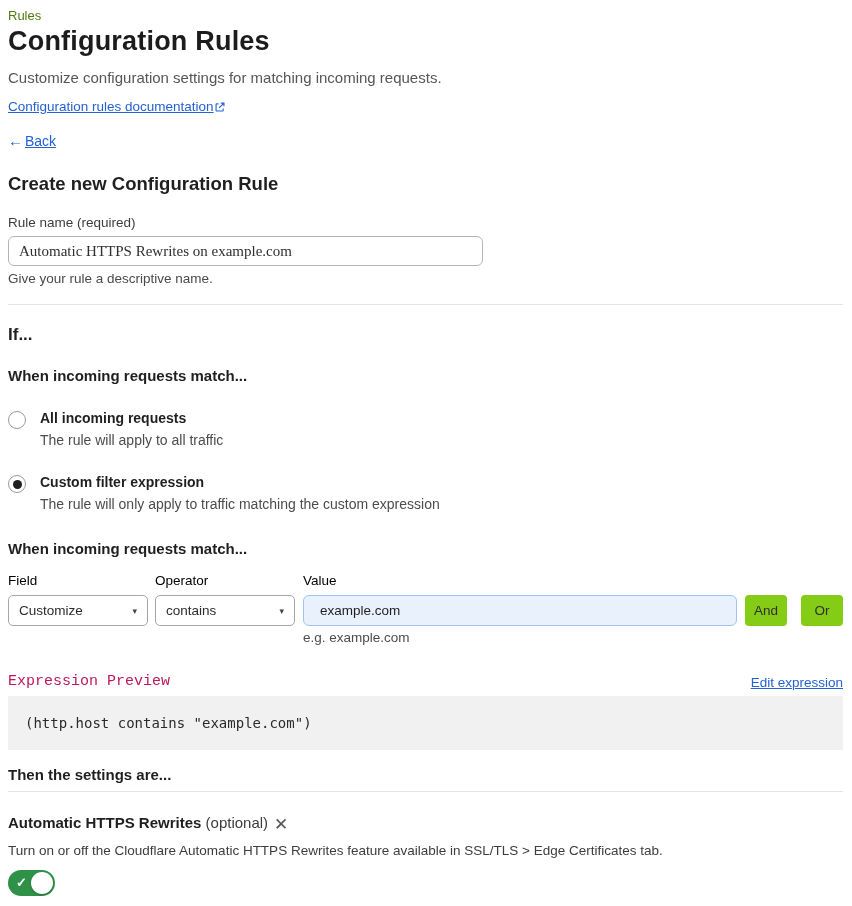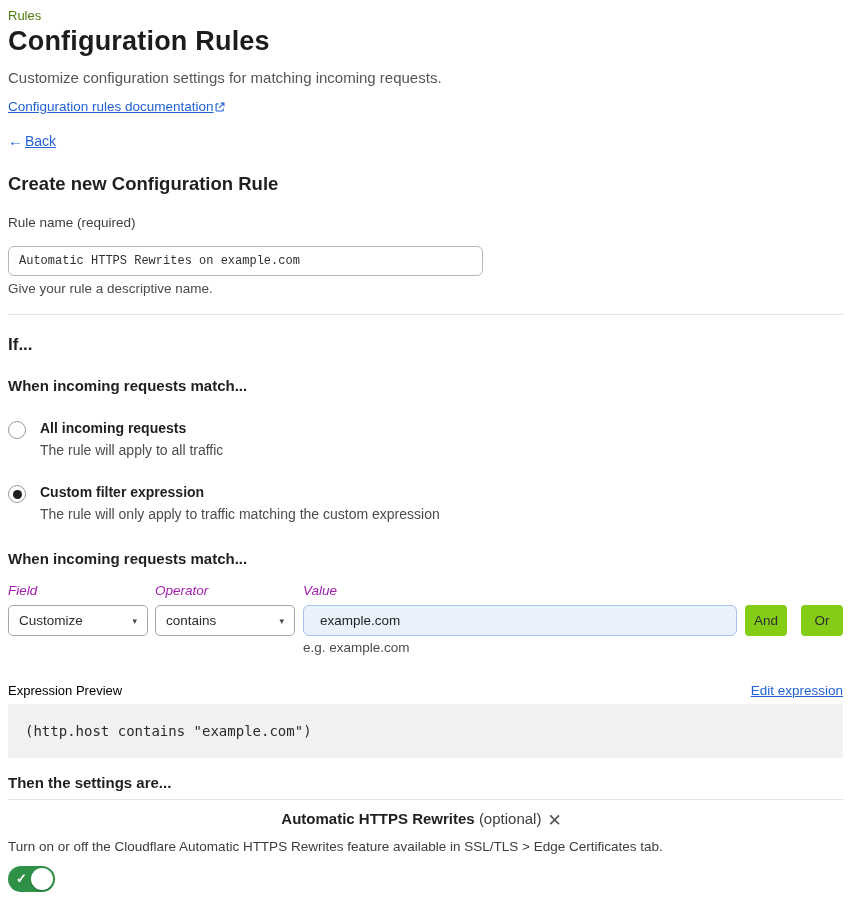--- a/index.html
+++ b/index.html
@@ -19,24 +19,24 @@
   .doc-link-row { margin-top: 13px; font-size: 13.5px; display: flex; align-items: center; }
   .ext-icon { color: #2262d3; display: inline-flex; margin-top: 1px; }
 
   .back-row { margin-top: 18px; font-size: 14px; display: flex; align-items: center; gap: 2px; }
   .back-arrow { color: #2262d3; text-decoration: none; font-size: 15px; }
 
   .section-heading { font-size: 18.5px; font-weight: bold; color: #1f1f1f; margin-top: 24px; }
 
   .field-label { font-size: 13.5px; color: #3d3d3d; margin-top: 20px; }
   .rule-name-input {
-    display: block; margin-top: 16px; width: 475px; height: 30px;
+    display: block; margin-top: 6px; width: 475px; height: 30px;
     border: 1px solid #b5b5b5; border-radius: 6px; background: #fff;
-    padding: 0 10px; font-size: 12px; color: #2f2f2f;
-    font-family: Liberation Mono, monospace; outline: none;
+    padding: 0 10px; font-size: 15px; color: #2f2f2f;
+    font-family: Liberation Serif, serif; outline: none;
   }
   .helper-text { font-size: 13.5px; color: #4a4a4a; margin-top: 5px; }
 
   .divider { border: none; border-top: 1px solid #e3e3e3; margin-top: 18px; }
 
   .if-heading { font-size: 17px; font-weight: bold; color: #1f1f1f; margin-top: 20px; }
   .match-heading { font-size: 15px; font-weight: bold; color: #1f1f1f; margin-top: 22px; }
 
   .radio-row { display: flex; gap: 14px; margin-top: 26px; cursor: pointer; }
   .radio-circle {
@@ -44,21 +44,21 @@
     background: #fff; flex: 0 0 auto; margin-top: 1px;
     display: flex; align-items: center; justify-content: center;
   }
   .radio-dot { width: 9px; height: 9px; border-radius: 50%; background: #1f1f1f; }
   .radio-label { font-size: 14px; font-weight: bold; color: #1f1f1f; }
   .radio-desc { font-size: 14px; color: #4c4c4c; margin-top: 6px; }
 
   .filter-heading { font-size: 15px; font-weight: bold; color: #1f1f1f; margin-top: 28px; }
   .filter-row { display: flex; margin-top: 16px; align-items: flex-start; }
   .fcol { display: flex; flex-direction: column; }
-  .fcol .col-label { font-size: 13.5px; color: #a21caf; height: 16px; font-style: italic; }
+  .fcol .col-label { font-size: 13.5px; color: #000000; height: 16px; }
   .fcol-field { width: 140px; margin-right: 7px; }
   .fcol-operator { width: 140px; margin-right: 8px; }
   .fcol-value { flex: 1 1 auto; margin-right: 8px; }
   .select-box {
     margin-top: 6px; height: 31px; border: 1px solid #a6a6a6; border-radius: 5px;
     background: #fff; display: flex; align-items: center; justify-content: space-between;
     padding: 0 10px; font-size: 13.5px; color: #2b2b2b; cursor: pointer;
   }
   .caret { font-size: 9px; color: #444; }
   .value-input {
@@ -69,31 +69,31 @@
   }
   .eg-helper { font-size: 13.5px; color: #4c4c4c; margin-top: 4px; }
   .fbtns { display: flex; gap: 14px; padding-top: 22px; }
   .gray-btn {
     width: 42px; height: 31px; border: none; border-radius: 4px;
     background: #84cc16; color: #2f2f2f; font-size: 13.5px;
     font-family: "Liberation Sans", sans-serif; cursor: pointer;
   }
 
   .preview-row { display: flex; justify-content: space-between; align-items: flex-end; margin-top: 28px; }
-  .preview-label { font-size: 13px; color: #000000; }
+  .preview-label { font-size: 15px; color: #be185d; font-family: Liberation Mono, monospace; }
   .edit-link { font-size: 13.5px; }
   .code-block {
     margin-top: 6px; height: 54px; background: #f1f1f1;
     display: flex; align-items: center; padding-left: 17px;
   }
   .code-block code { font-family: "DejaVu Sans Mono", "Liberation Mono", monospace; font-size: 14px; color: #2b2b2b; }
 
   .then-heading { font-size: 15px; font-weight: bold; color: #1f1f1f; margin-top: 16px; }
   .setting-divider { margin-top: 8px; }
-  .setting-header { display: flex; justify-content: center; align-items: flex-start; margin-top: 10px; }
+  .setting-header { display: flex; justify-content: flex-start; align-items: flex-start; margin-top: 22px; }
   .setting-title { font-size: 15px; color: #1f1f1f; }
   .setting-title .name { font-weight: bold; }
   .setting-title .optional { font-weight: normal; color: #3d3d3d; }
   .close-btn {
     background: none; border: none; font-size: 17px; color: #555; cursor: pointer;
     line-height: 1; padding: 2px 6px; margin-right: 2px;
   }
   .setting-desc { font-size: 13.5px; color: #3d3d3d; margin-top: 8px; }
 
   .toggle {

